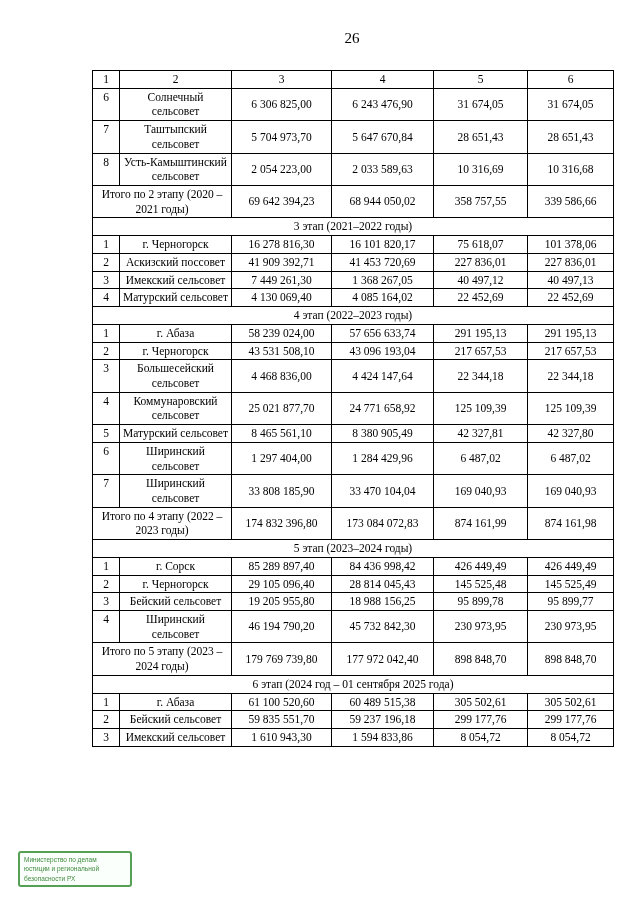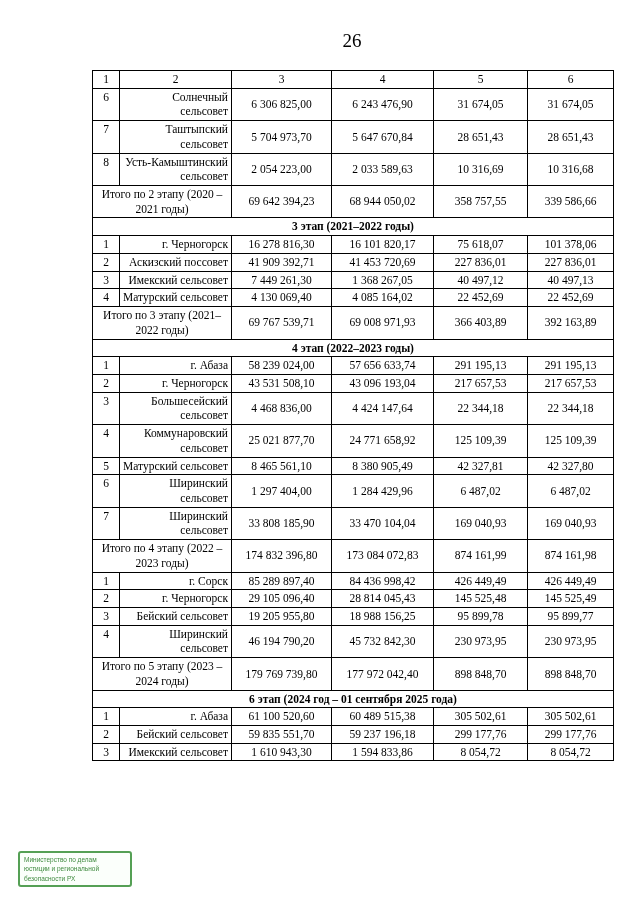--- a/index.html
+++ b/index.html
@@ -10,44 +10,44 @@
     font-family: "Liberation Serif", serif;
     color: #000;
     position: relative;
     overflow: hidden;
   }
   .sheet { position: relative; width: 640px; height: 905px; }
   .page-number {
     position: absolute;
     left: 92px; top: 30px; width: 520px;
     text-align: center;
-    font-size: 19px;
+    font-size: 15px;
   }
   .table-wrap {
     position: absolute;
     left: 92px; top: 70px; width: 521px;
   }
   table.doc-table {
     border-collapse: collapse;
     width: 521px;
     table-layout: fixed;
     font-size: 11.5px;
   }
   table.doc-table td {
     border: 1px solid #000;
     padding: 1px 3px;
     line-height: 1.28;
     overflow: hidden;
   }
   td.c-head { text-align: center; vertical-align: middle; padding: 0 2px; }
   td.c-num  { text-align: center; vertical-align: top; }
-  td.c-name { text-align: right;  vertical-align: top; }
+  td.c-name { text-align: center;  vertical-align: top; }
   td.c-val  { text-align: center; vertical-align: middle; }
   td.c-total{ text-align: center;  vertical-align: middle; }
-  td.c-section { text-align: center; vertical-align: middle; font-weight: bold; }
+  td.c-section { text-align: center; vertical-align: middle; }
   .stamp {
     position: absolute;
     left: 18px; top: 851px;
     width: 114px;
     min-height: 30px;
     border: 2px solid #55a055;
     border-radius: 3px;
     padding: 2px 4px;
     color: #3f8a3f;
     font-family: "Liberation Sans", sans-serif;
@@ -143,27 +143,20 @@
           </tr>
           <tr>
             <td class="c-num">4</td>
             <td class="c-name">Матурский сельсовет</td>
             <td class="c-val">4 130 069,40</td>
             <td class="c-val">4 085 164,02</td>
             <td class="c-val">22 452,69</td>
             <td class="c-val">22 452,69</td>
           </tr>
           <tr>
-            <td class="c-total" colspan="2">Итого по 3 этапу (2021– 2022 годы)</td>
-            <td class="c-val">69 767 539,71</td>
-            <td class="c-val">69 008 971,93</td>
-            <td class="c-val">366 403,89</td>
-            <td class="c-val">392 163,89</td>
-          </tr>
-          <tr>
             <td class="c-section" colspan="6">4 этап (2022–2023 годы)</td>
           </tr>
           <tr>
             <td class="c-num">1</td>
             <td class="c-name">г. Абаза</td>
             <td class="c-val">58 239 024,00</td>
             <td class="c-val">57 656 633,74</td>
             <td class="c-val">291 195,13</td>
             <td class="c-val">291 195,13</td>
           </tr>
@@ -216,20 +209,23 @@
             <td class="c-val">169 040,93</td>
           </tr>
           <tr>
             <td class="c-total" colspan="2">Итого по 4 этапу (2022 – 2023 годы)</td>
             <td class="c-val">174 832 396,80</td>
             <td class="c-val">173 084 072,83</td>
             <td class="c-val">874 161,99</td>
             <td class="c-val">874 161,98</td>
           </tr>
           <tr>
+            <td class="c-section" colspan="6">5 этап (2023–2024 годы)</td>
+          </tr>
+          <tr>
             <td class="c-num">1</td>
             <td class="c-name">г. Сорск</td>
             <td class="c-val">85 289 897,40</td>
             <td class="c-val">84 436 998,42</td>
             <td class="c-val">426 449,49</td>
             <td class="c-val">426 449,49</td>
           </tr>
           <tr>
             <td class="c-num">2</td>
             <td class="c-name">г. Черногорск</td>

